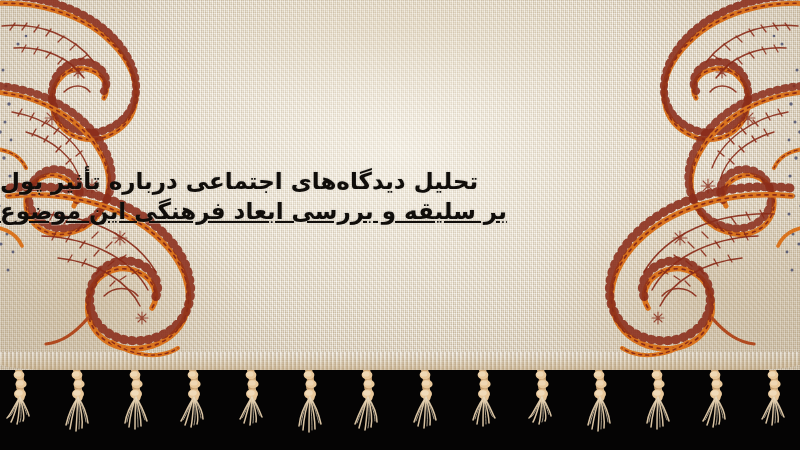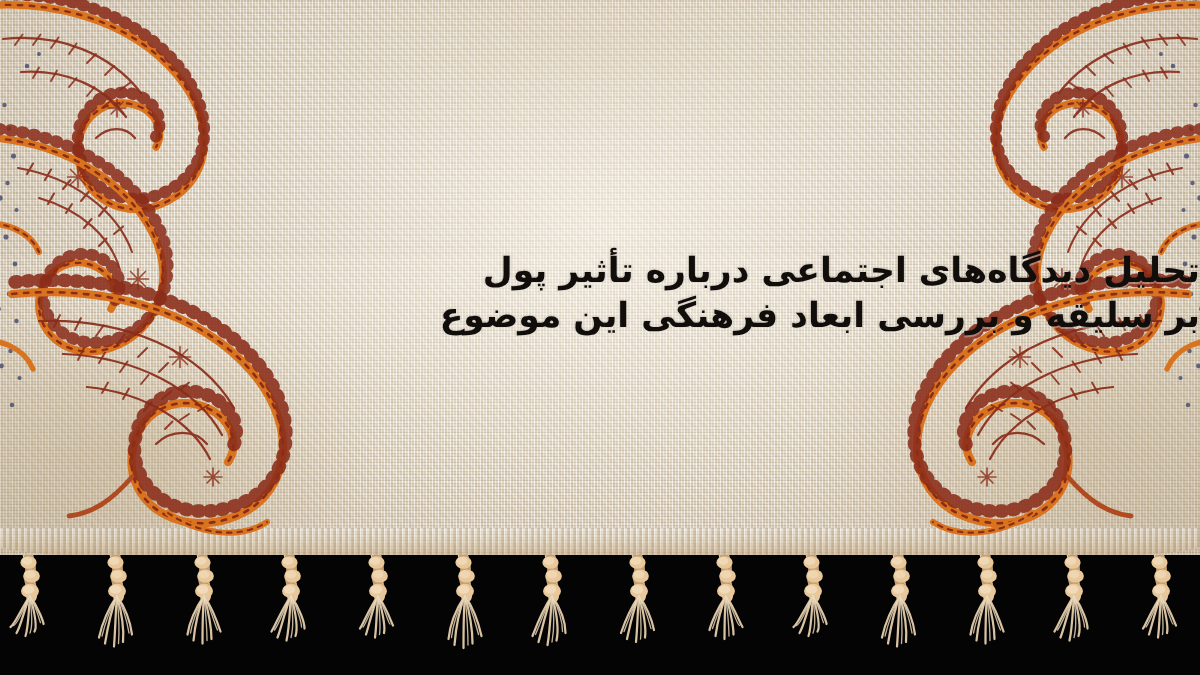--- a/index.html
+++ b/index.html
@@ -109,39 +109,39 @@
     height: 80px;
   }
   .tassel svg { display: block; width: 100%; height: 100%; }
 
   
   .title-block {
     position: absolute;
     left: 0;
     top: 168px;
     width: 800px;
-    text-align: right;
+    text-align: left;
     line-height: 1.18;
     z-index: 5;
   }
   .title-line {
     display: block;
     color: #100d0a;
     font-size: 23px;
     font-weight: 700;
     letter-spacing: 0px;
     font-family: "DejaVu Sans", "Liberation Sans", sans-serif;
     text-shadow:
       0 1px 0 rgba(255,250,238,0.35),
       0 0 2px rgba(0,0,0,0.25);
     white-space: nowrap;
     direction: rtl;
     unicode-bidi: isolate;
   }
-  .title-line.second { margin-top: 3px; }
+  .title-line.second { margin-top: 3px; text-decoration: underline; }
 </style>
 </head>
 <body>
 
 <div id="card">
 
   <div class="fabric">
     <div class="fabric-hem"></div>
   </div>
 

